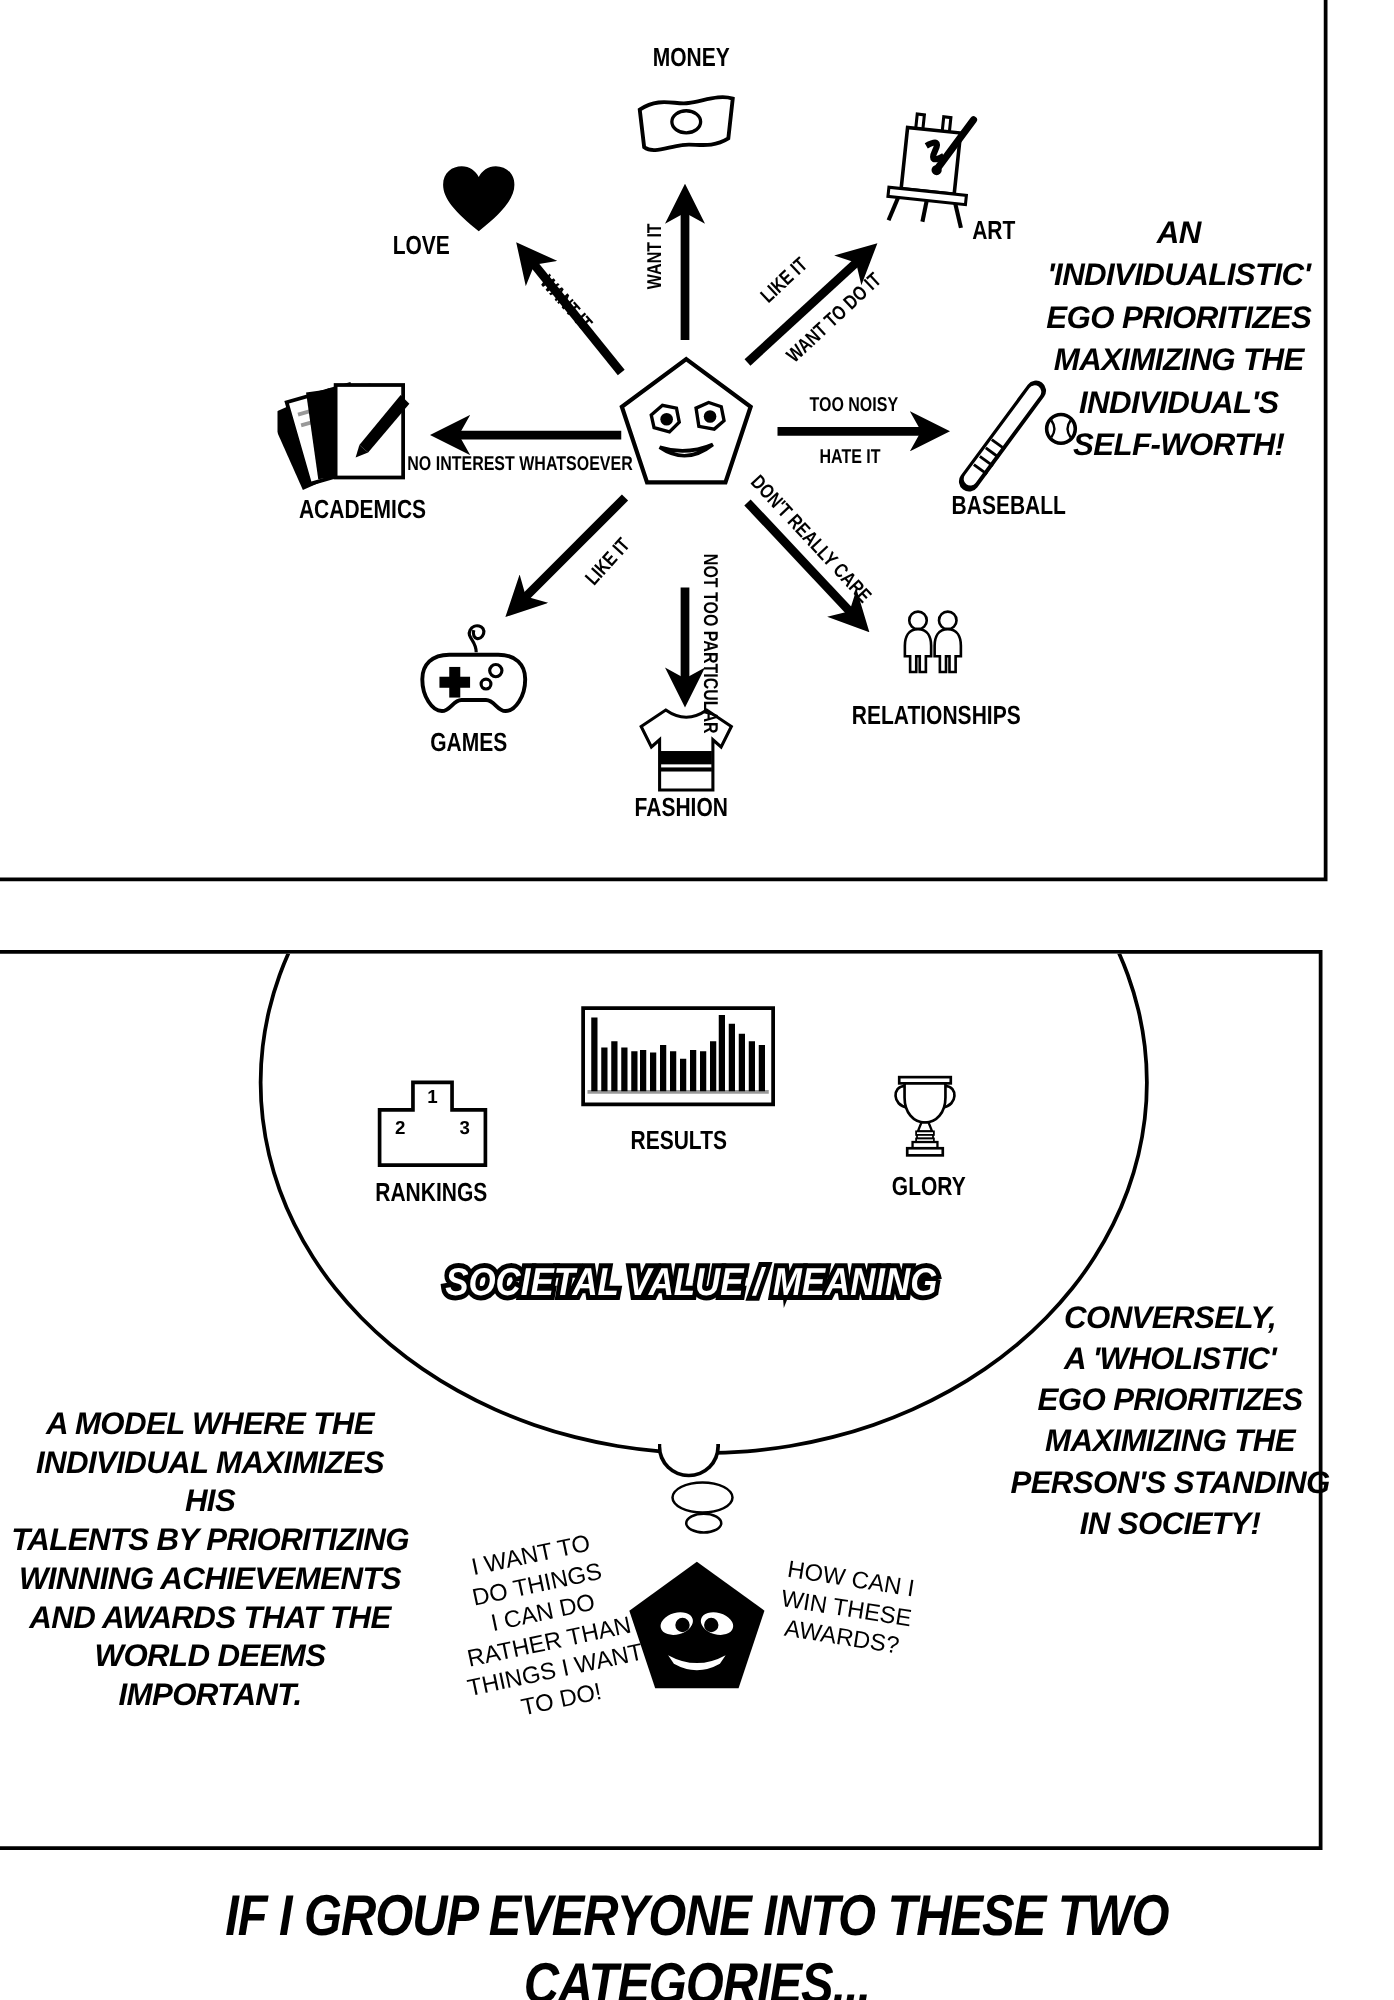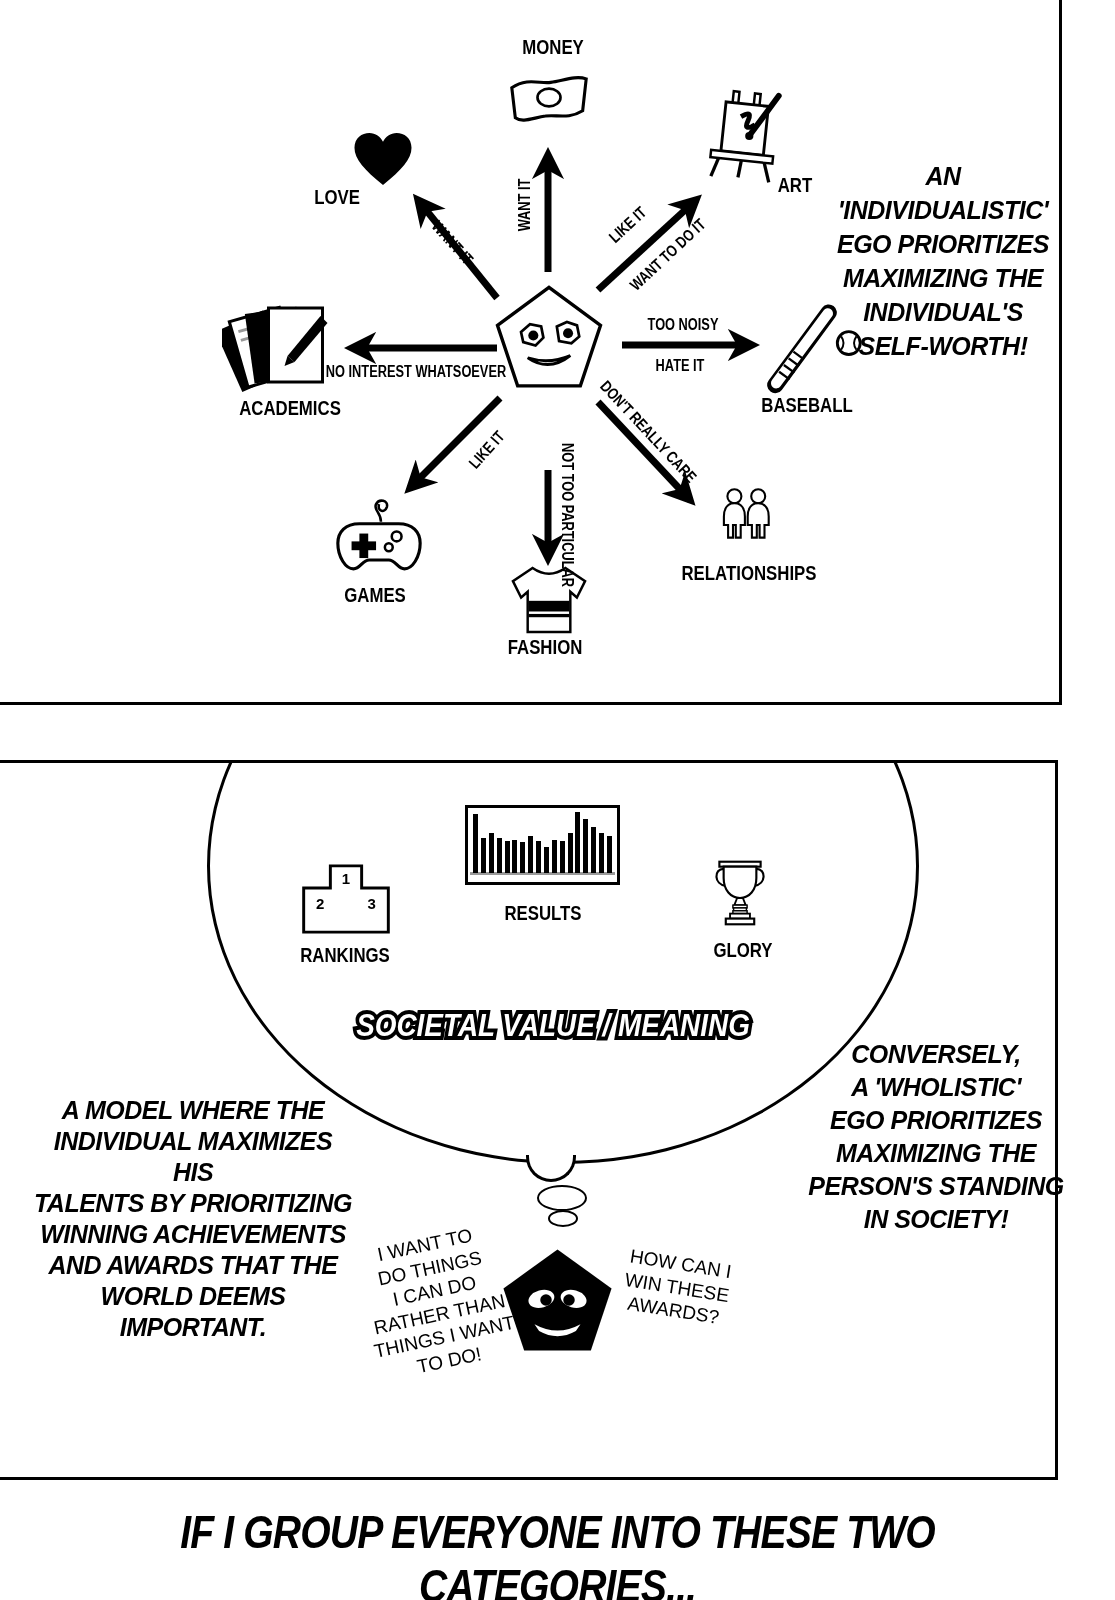--- a/index.html
+++ b/index.html
@@ -174,21 +174,21 @@
       <path d="M30,30 h40 c14,0 22,8 22,20 c0,14 -8,26 -16,26 c-7,0 -9,-9 -16,-9 h-20 c-7,0 -9,9 -16,9 c-8,0 -16,-12 -16,-26 c0,-12 8,-20 22,-20 z" fill="#fff" stroke="#000" stroke-width="3.2"></path>
       <rect x="30" y="40" width="9" height="25" fill="#000"></rect>
       <rect x="22" y="48" width="25" height="9" fill="#000"></rect>
       <circle cx="68" cy="43" r="5" fill="#fff" stroke="#000" stroke-width="2.6"></circle>
       <circle cx="60" cy="54" r="4" fill="#fff" stroke="#000" stroke-width="2.6"></circle>
     </svg>
   </div>
   <div class="pin lbl" style="left:375px;top:595px;transform:translate(-50%,-50%) scaleX(.8);">GAMES</div>
   <div class="pin att" style="left:487px;top:450px;transform:translate(-50%,-50%) rotate(-48deg) scaleX(.8);">LIKE IT</div>
 
-  <div class="comic" style="left:818px;top:159px;width:250px;font-size:25px;">AN
+  <div class="comic" style="left:818px;top:169px;width:250px;font-size:25px;">AN
 'INDIVIDUALISTIC'
 EGO PRIORITIZES
 MAXIMIZING THE
 INDIVIDUAL'S
 SELF-WORTH!</div>
 
   <div class="panel" style="left:-12px;top:760px;width:1070px;height:720px;overflow:hidden;">
     <div class="bubble" style="left:216px;top:-195px;width:706px;height:590px;"></div>
     <div class="bump" style="left:535px;top:392px;width:44px;height:24px;"></div>
   </div>
@@ -266,21 +266,21 @@
   <div class="thought" style="left:357px;top:1232px;width:160px;transform:rotate(-12deg);">I WANT TO
 DO THINGS
 I CAN DO
 RATHER THAN
 THINGS I WANT
 TO DO!</div>
   <div class="thought" style="left:617px;top:1252px;width:120px;transform:rotate(9deg);">HOW CAN I
 WIN THESE
 AWARDS?</div>
 
-  <div class="comic" style="left:8px;top:1095px;width:320px;font-size:25px;line-height:31px;margin-left:25px;">A MODEL WHERE THE
+  <div class="comic" style="left:8px;top:1124px;width:320px;font-size:25px;line-height:31px;">A MODEL WHERE THE
 INDIVIDUAL MAXIMIZES HIS
 TALENTS BY PRIORITIZING
 WINNING ACHIEVEMENTS
 AND AWARDS THAT THE
 WORLD DEEMS
 IMPORTANT.</div>
   <div class="comic" style="left:796px;top:1038px;width:280px;font-size:25px;line-height:33px;">CONVERSELY,
 A 'WHOLISTIC'
 EGO PRIORITIZES
 MAXIMIZING THE

